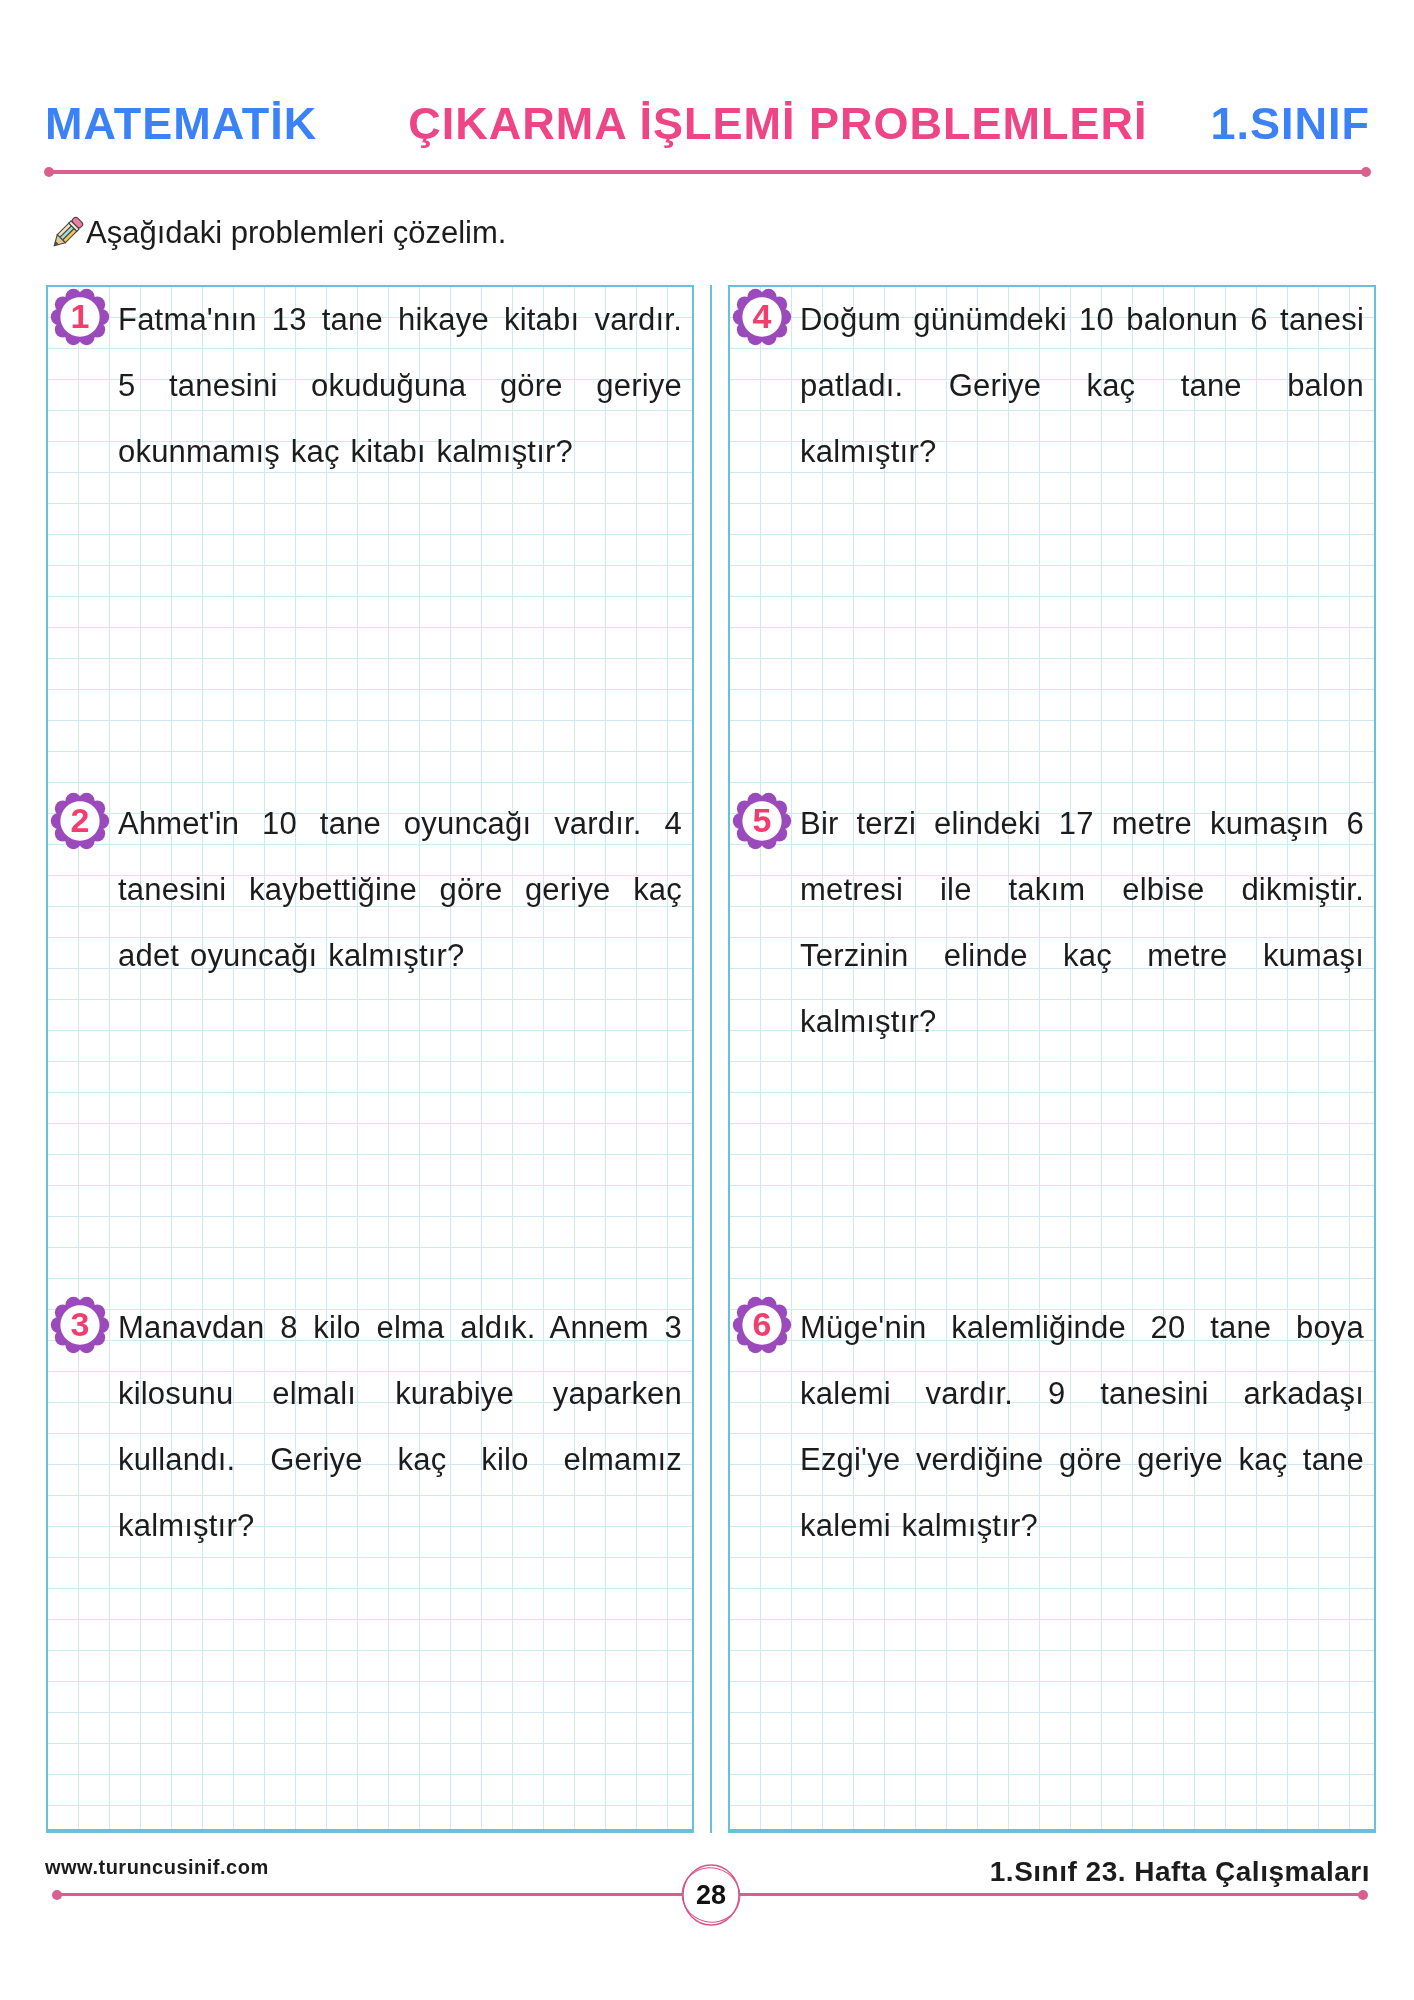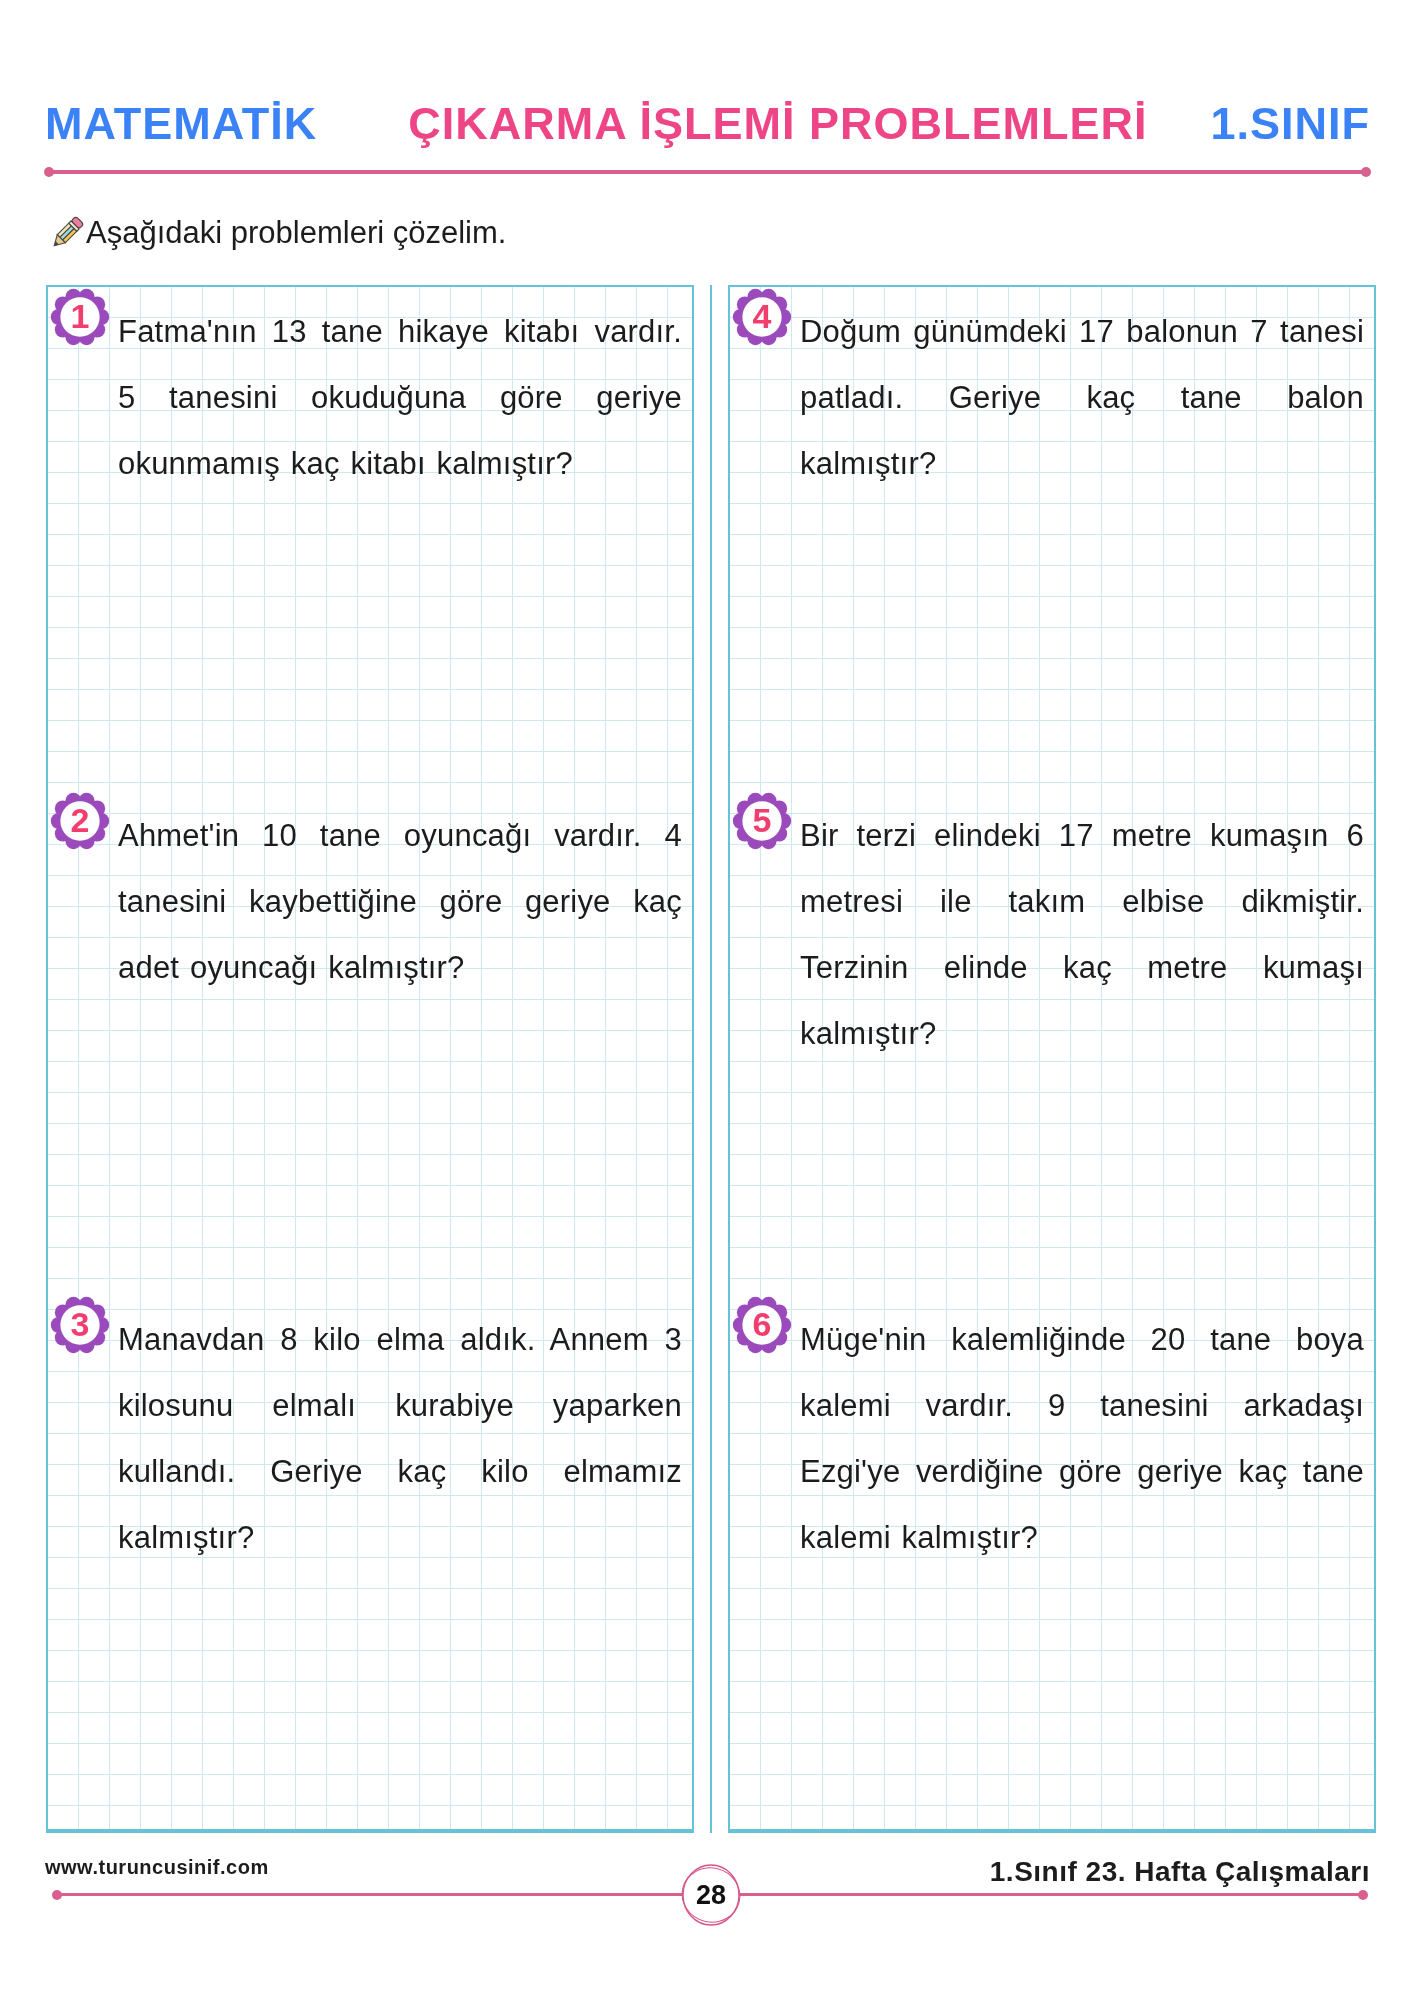--- a/index.html
+++ b/index.html
@@ -74,21 +74,21 @@
   .problem.slot3{top:1008px;}
 
   .badge{position:absolute;left:-2px;top:-4px;width:68px;height:68px;}
   .badge svg{position:absolute;inset:0;width:100%;height:100%;}
   .badge .badge-num{
     position:absolute;inset:0;display:flex;align-items:center;justify-content:center;
     font-size:34px;font-weight:800;color:var(--badge-number-pink);
     padding-bottom:2px;
   }
   .ptext{
-    margin:12px 10px 0 70px;
+    margin:0 10px 0 70px;
     font-size:31px;line-height:66px;font-weight:500;
     text-align:justify;
     letter-spacing:.2px;
     word-spacing:2px;
   }
 
   
   .footer-left{
     position:absolute;left:45px;top:1856px;
     font-size:20px;font-weight:800;letter-spacing:.5px;
@@ -234,21 +234,21 @@
               <circle cx="15.8" cy="20.2" r="7.5"></circle>
                 <circle cx="25.8" cy="13" r="7.5"></circle>
               <circle cx="38.2" cy="13" r="7.5"></circle>
                 <circle cx="48.2" cy="20.2" r="7.5"></circle>
             </g>
             <circle cx="32" cy="32" r="23" fill="#9b4abc"></circle>
             <circle cx="32" cy="32" r="18.5" fill="#ffffff"></circle>
           </svg>
           <span class="badge-num">4</span>
         </div>
-        <div class="ptext">Doğum günümdeki 17 balonun 7 tanesi patladı. Geriye kaç tane balon kalmıştır?</div>
+        <div class="ptext">Doğum günümdeki 10 balonun 6 tanesi patladı. Geriye kaç tane balon kalmıştır?</div>
       </div>
 
       <div class="problem slot2">
         <div class="badge">
           <svg viewBox="0 0 64 64">
             <g fill="#9b4abc">
               <circle cx="52" cy="32" r="7.5"></circle>
                 <circle cx="48.2" cy="43.8" r="7.5"></circle>
               <circle cx="38.2" cy="51" r="7.5"></circle>
                 <circle cx="25.8" cy="51" r="7.5"></circle>

